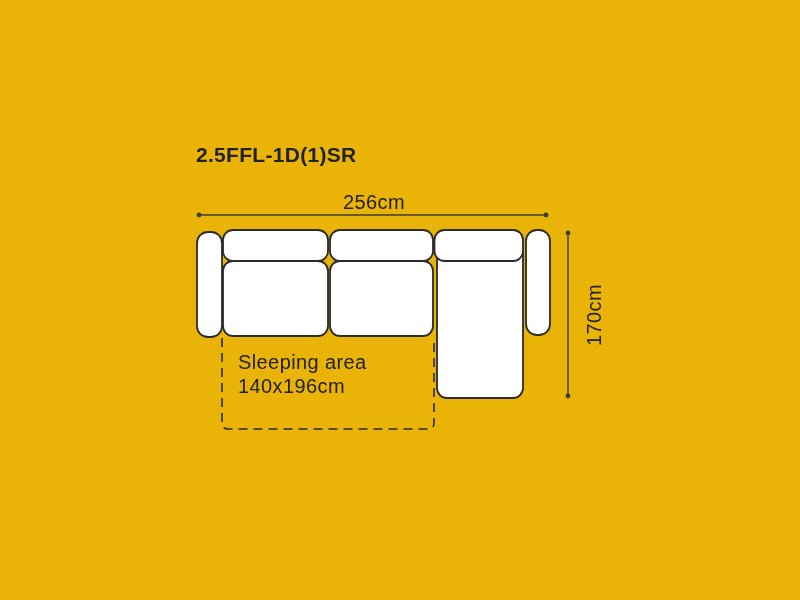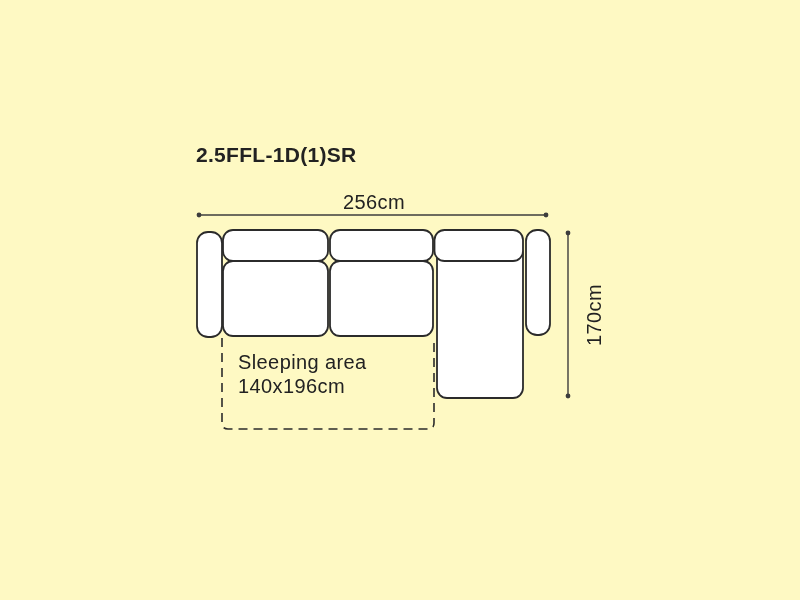--- a/index.html
+++ b/index.html
@@ -8,21 +8,21 @@
     width: 800px;
     height: 600px;
     background: #ffffff;
     overflow: hidden;
     font-family: "Liberation Sans", "DejaVu Sans", sans-serif;
   }
   .stage {
     position: relative;
     width: 800px;
     height: 600px;
-    background: #fef9c3;
+    background: #eab308;
   }
   svg { display: block; }
 
   .title-text {
     font-family: "Liberation Sans", "DejaVu Sans", sans-serif;
     font-size: 21px;
     font-weight: 700;
     letter-spacing: 0.3px;
   }
   .dim-label, .area-label {

